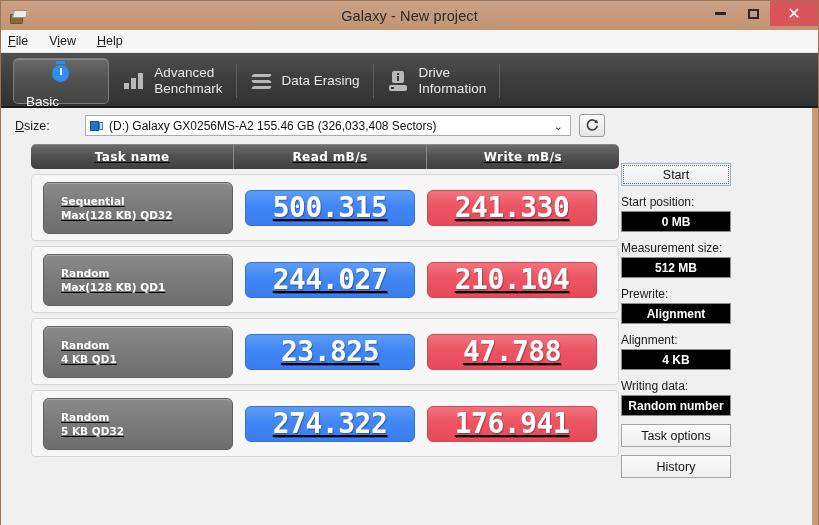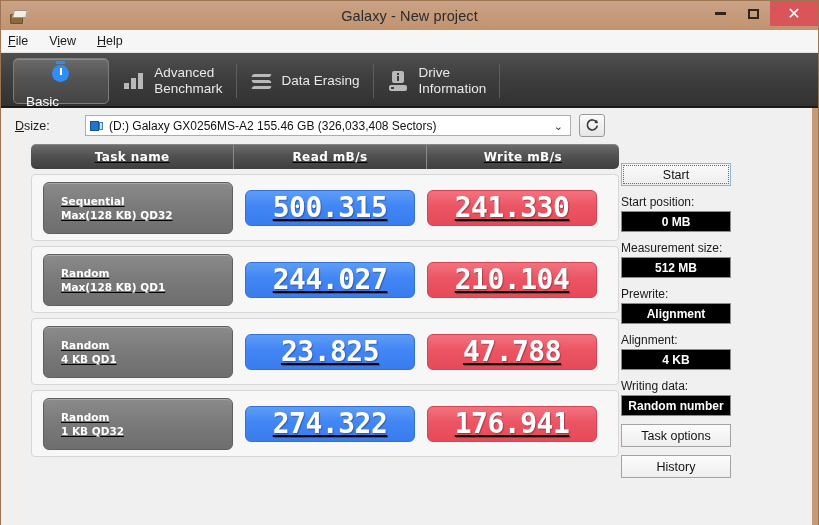--- a/index.html
+++ b/index.html
@@ -518,21 +518,21 @@
           <span>Random</span>
           <span>4 KB QD1</span>
         </div>
         <div class="val-box val-read">23.825</div>
         <div class="val-box val-write">47.788</div>
       </div>
 
       <div class="res-row">
         <div class="task-box">
           <span>Random</span>
-          <span>1 KB QD32</span>
+          <span>5 KB QD32</span>
         </div>
         <div class="val-box val-read">274.322</div>
         <div class="val-box val-write">176.941</div>
       </div>
 
     </div>
 
     <div class="side">
 
       <div class="start-btn">

